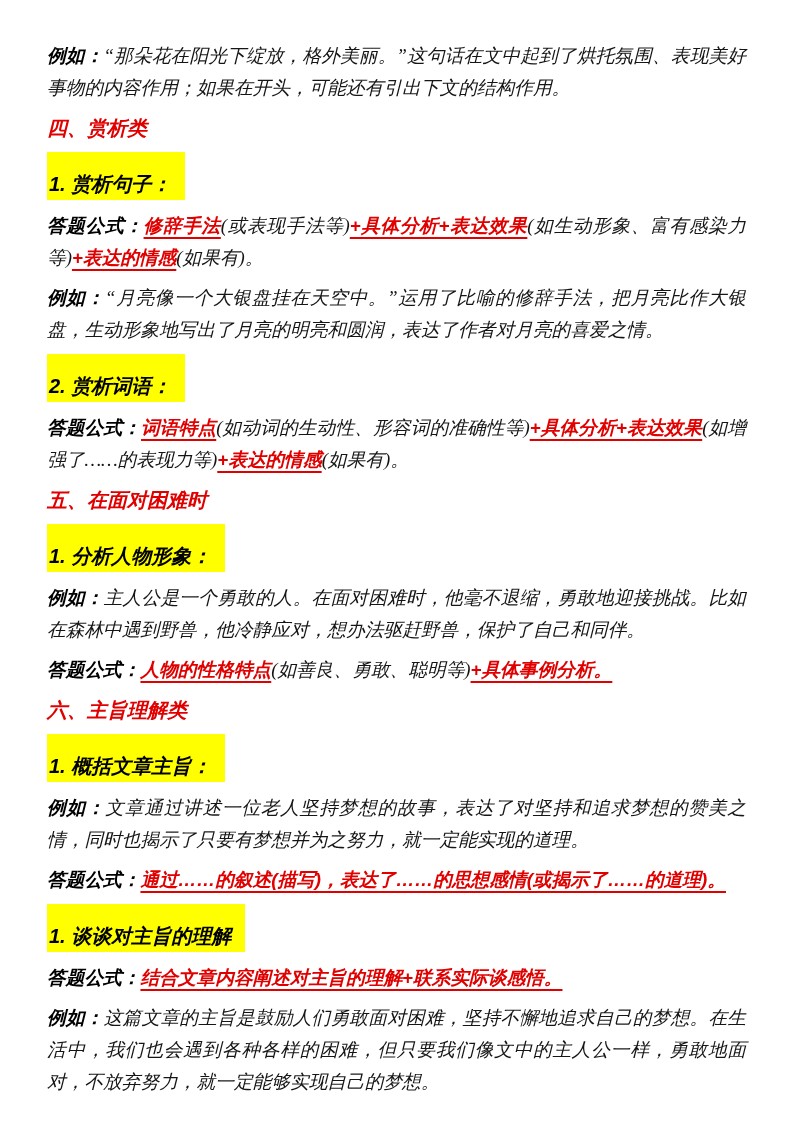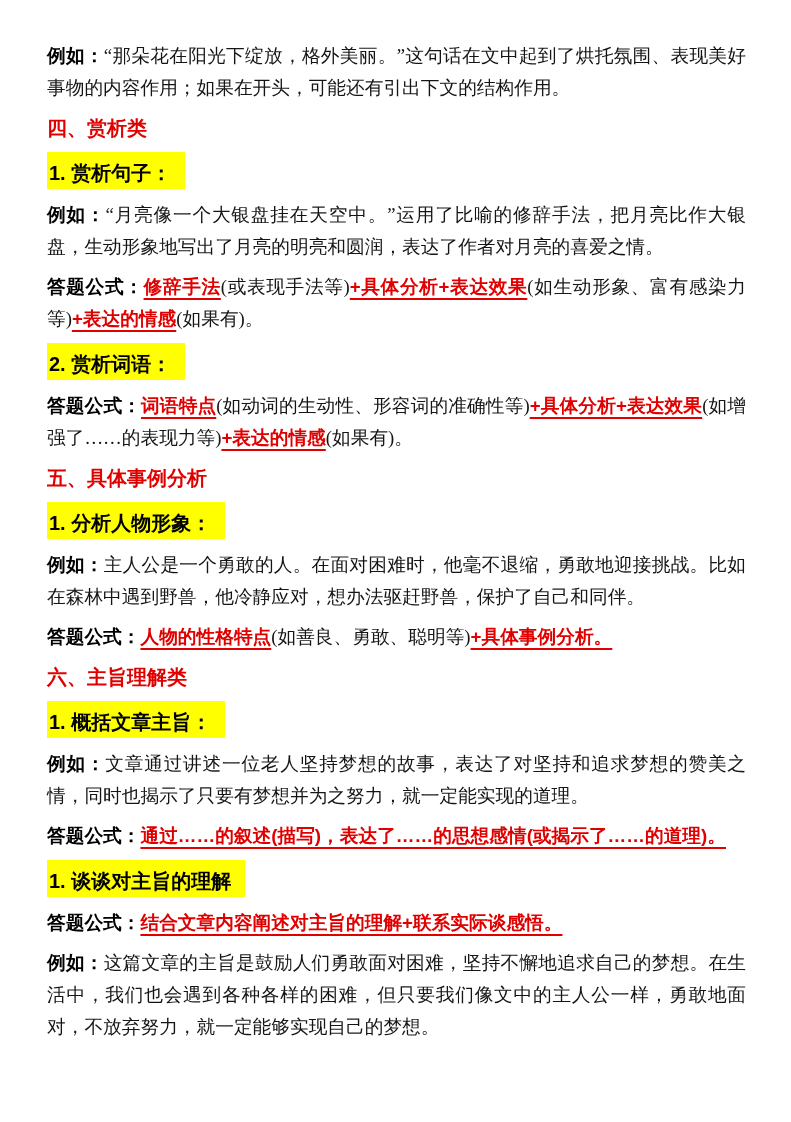--- a/index.html
+++ b/index.html
@@ -7,20 +7,21 @@
     --yellow:#ffff00;
     --ink:#151515;
   }
   html,body{margin:0;padding:0;background:#ffffff;}
   body{width:791px;height:1122px;overflow:hidden;}
   .page{
     box-sizing:border-box;
     width:791px;height:1122px;
     padding:40px 45px 0 47px;
     background:#ffffff;
+    font-style:italic;
   }
   .para{
     font-family:"Liberation Serif","DejaVu Serif",serif;
     font-size:18.7px;
     line-height:32px;
     color:var(--ink);
     text-align:justify;
     margin:0 0 8px 0;
   }
   .para .label{
@@ -47,35 +48,35 @@
   }
   .subrow{margin:0 0 8px 0;line-height:32px;}
   .hl{
     display:inline-block;
     font-family:"Liberation Sans","DejaVu Sans",sans-serif;
     font-weight:bold;
     font-size:20px;
     color:#000000;
     background:var(--yellow);
     line-height:30px;
-    padding:6px 14px 1px 2px;
+    padding:17px 14px 1px 2px;
   }
 </style>
 </head>
 <body>
 
 <main class="page">
     <p class="para"><span class="label">例如：</span><span class="btext">“那朵花在阳光下绽放，格外美丽。”这句话在文中起到了烘托氛围、表现美好事物的内容作用；如果在开头，可能还有引出下文的结构作用。</span></p>
     <h2 class="section">四、赏析类</h2>
     <div class="subrow"><span class="hl">1. 赏析句子：</span></div>
+    <p class="para"><span class="label">答题公式：</span><span class="red">修辞手法</span><span class="plain">(或表现手法等)</span><span class="red">+具体分析+表达效果</span><span class="plain">(如生动形象、富有感染力等)</span><span class="red">+表达的情感</span><span class="plain">(如果有)。</span></p>
     <p class="para"><span class="label">例如：</span><span class="btext">“月亮像一个大银盘挂在天空中。”运用了比喻的修辞手法，把月亮比作大银盘，生动形象地写出了月亮的明亮和圆润，表达了作者对月亮的喜爱之情。</span></p>
-    <p class="para"><span class="label">答题公式：</span><span class="red">修辞手法</span><span class="plain">(或表现手法等)</span><span class="red">+具体分析+表达效果</span><span class="plain">(如生动形象、富有感染力等)</span><span class="red">+表达的情感</span><span class="plain">(如果有)。</span></p>
     <div class="subrow"><span class="hl">2. 赏析词语：</span></div>
     <p class="para"><span class="label">答题公式：</span><span class="red">词语特点</span><span class="plain">(如动词的生动性、形容词的准确性等)</span><span class="red">+具体分析+表达效果</span><span class="plain">(如增强了……的表现力等)</span><span class="red">+表达的情感</span><span class="plain">(如果有)。</span></p>
-    <h2 class="section">五、具体事例分析</h2>
+    <h2 class="section">五、在面对困难时</h2>
     <div class="subrow"><span class="hl">1. 分析人物形象：</span></div>
     <p class="para"><span class="label">例如：</span><span class="btext">主人公是一个勇敢的人。在面对困难时，他毫不退缩，勇敢地迎接挑战。比如在森林中遇到野兽，他冷静应对，想办法驱赶野兽，保护了自己和同伴。</span></p>
     <p class="para"><span class="label">答题公式：</span><span class="red">人物的性格特点</span><span class="plain">(如善良、勇敢、聪明等)</span><span class="red">+具体事例分析。</span></p>
     <h2 class="section">六、主旨理解类</h2>
     <div class="subrow"><span class="hl">1. 概括文章主旨：</span></div>
     <p class="para"><span class="label">例如：</span><span class="btext">文章通过讲述一位老人坚持梦想的故事，表达了对坚持和追求梦想的赞美之情，同时也揭示了只要有梦想并为之努力，就一定能实现的道理。</span></p>
     <p class="para"><span class="label">答题公式：</span><span class="red">通过……的叙述(描写)，表达了……的思想感情(或揭示了……的道理)。</span></p>
     <div class="subrow"><span class="hl">1. 谈谈对主旨的理解</span></div>
     <p class="para"><span class="label">答题公式：</span><span class="red">结合文章内容阐述对主旨的理解+联系实际谈感悟。</span></p>
     <p class="para"><span class="label">例如：</span><span class="btext">这篇文章的主旨是鼓励人们勇敢面对困难，坚持不懈地追求自己的梦想。在生活中，我们也会遇到各种各样的困难，但只要我们像文中的主人公一样，勇敢地面对，不放弃努力，就一定能够实现自己的梦想。</span></p>

